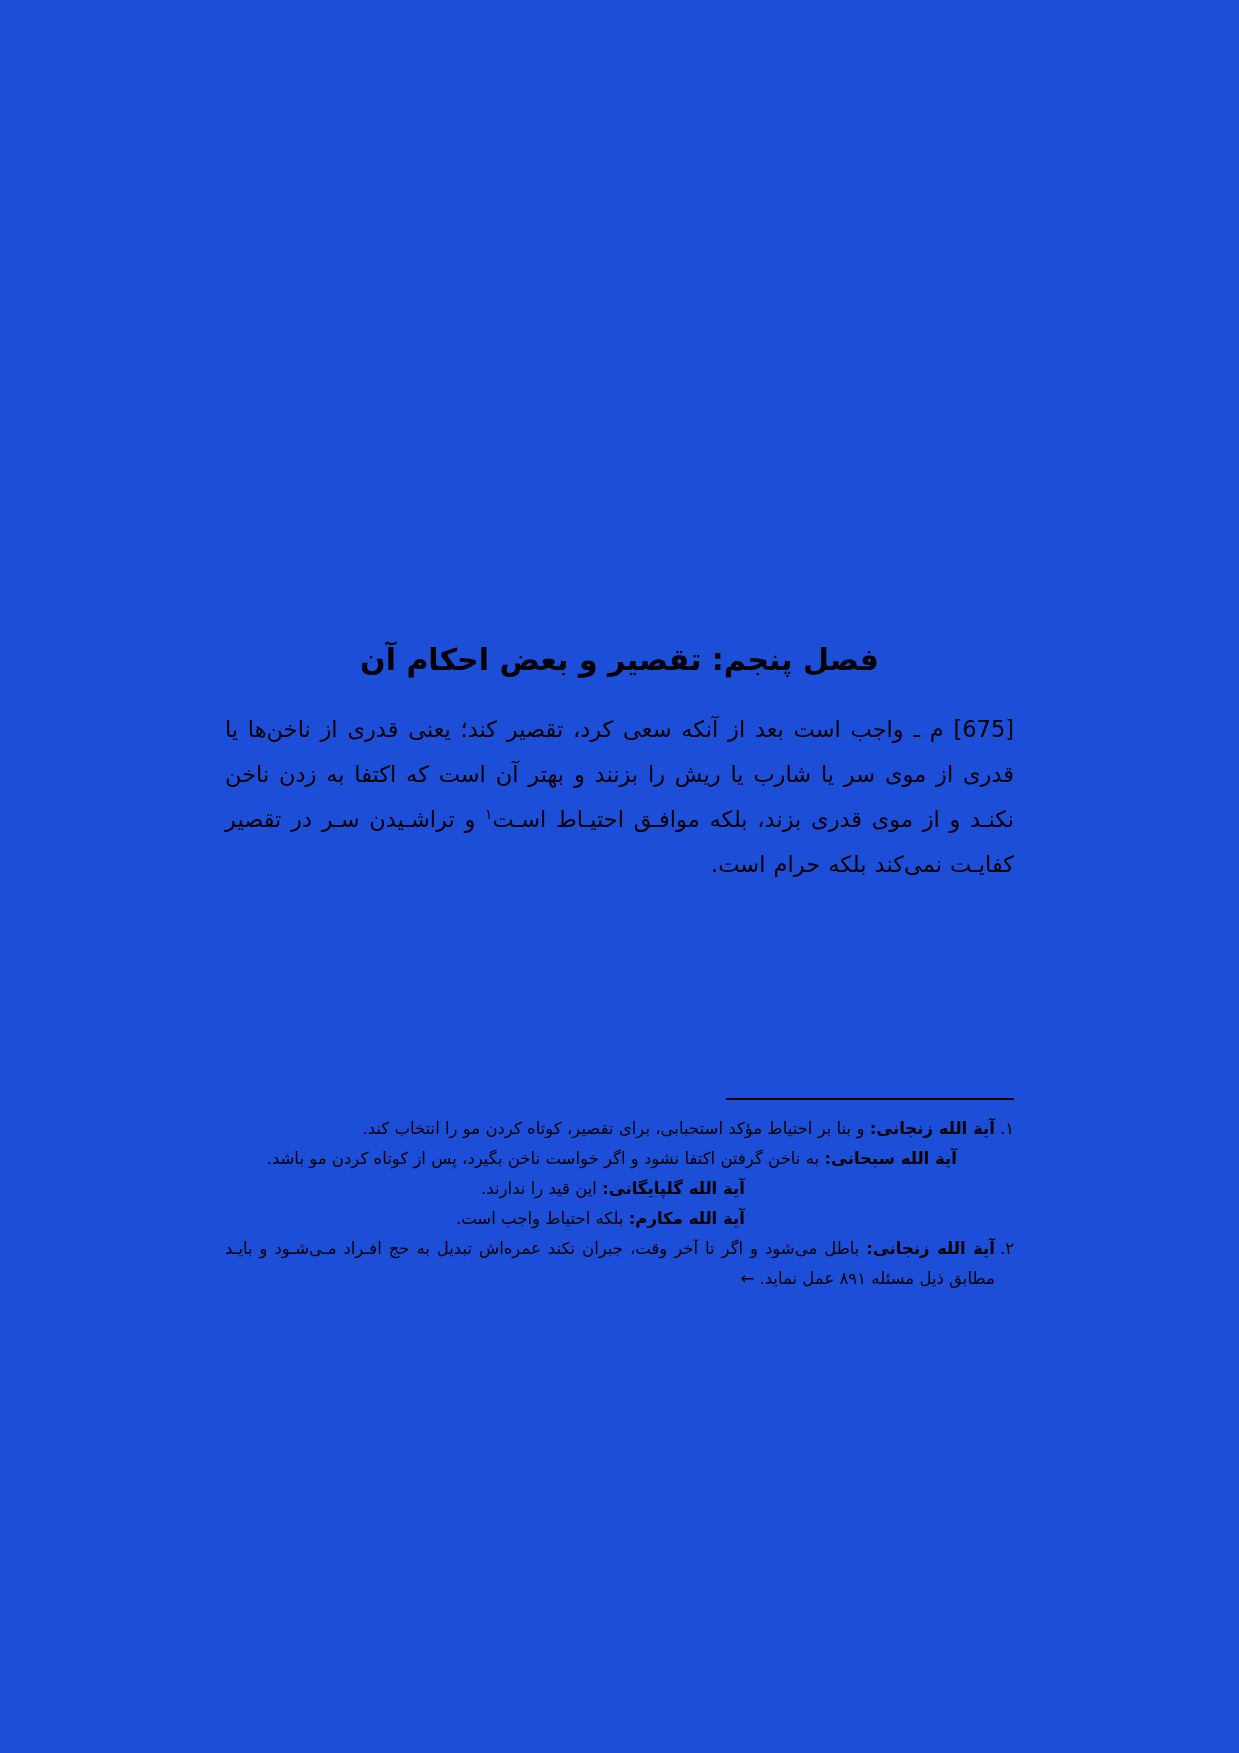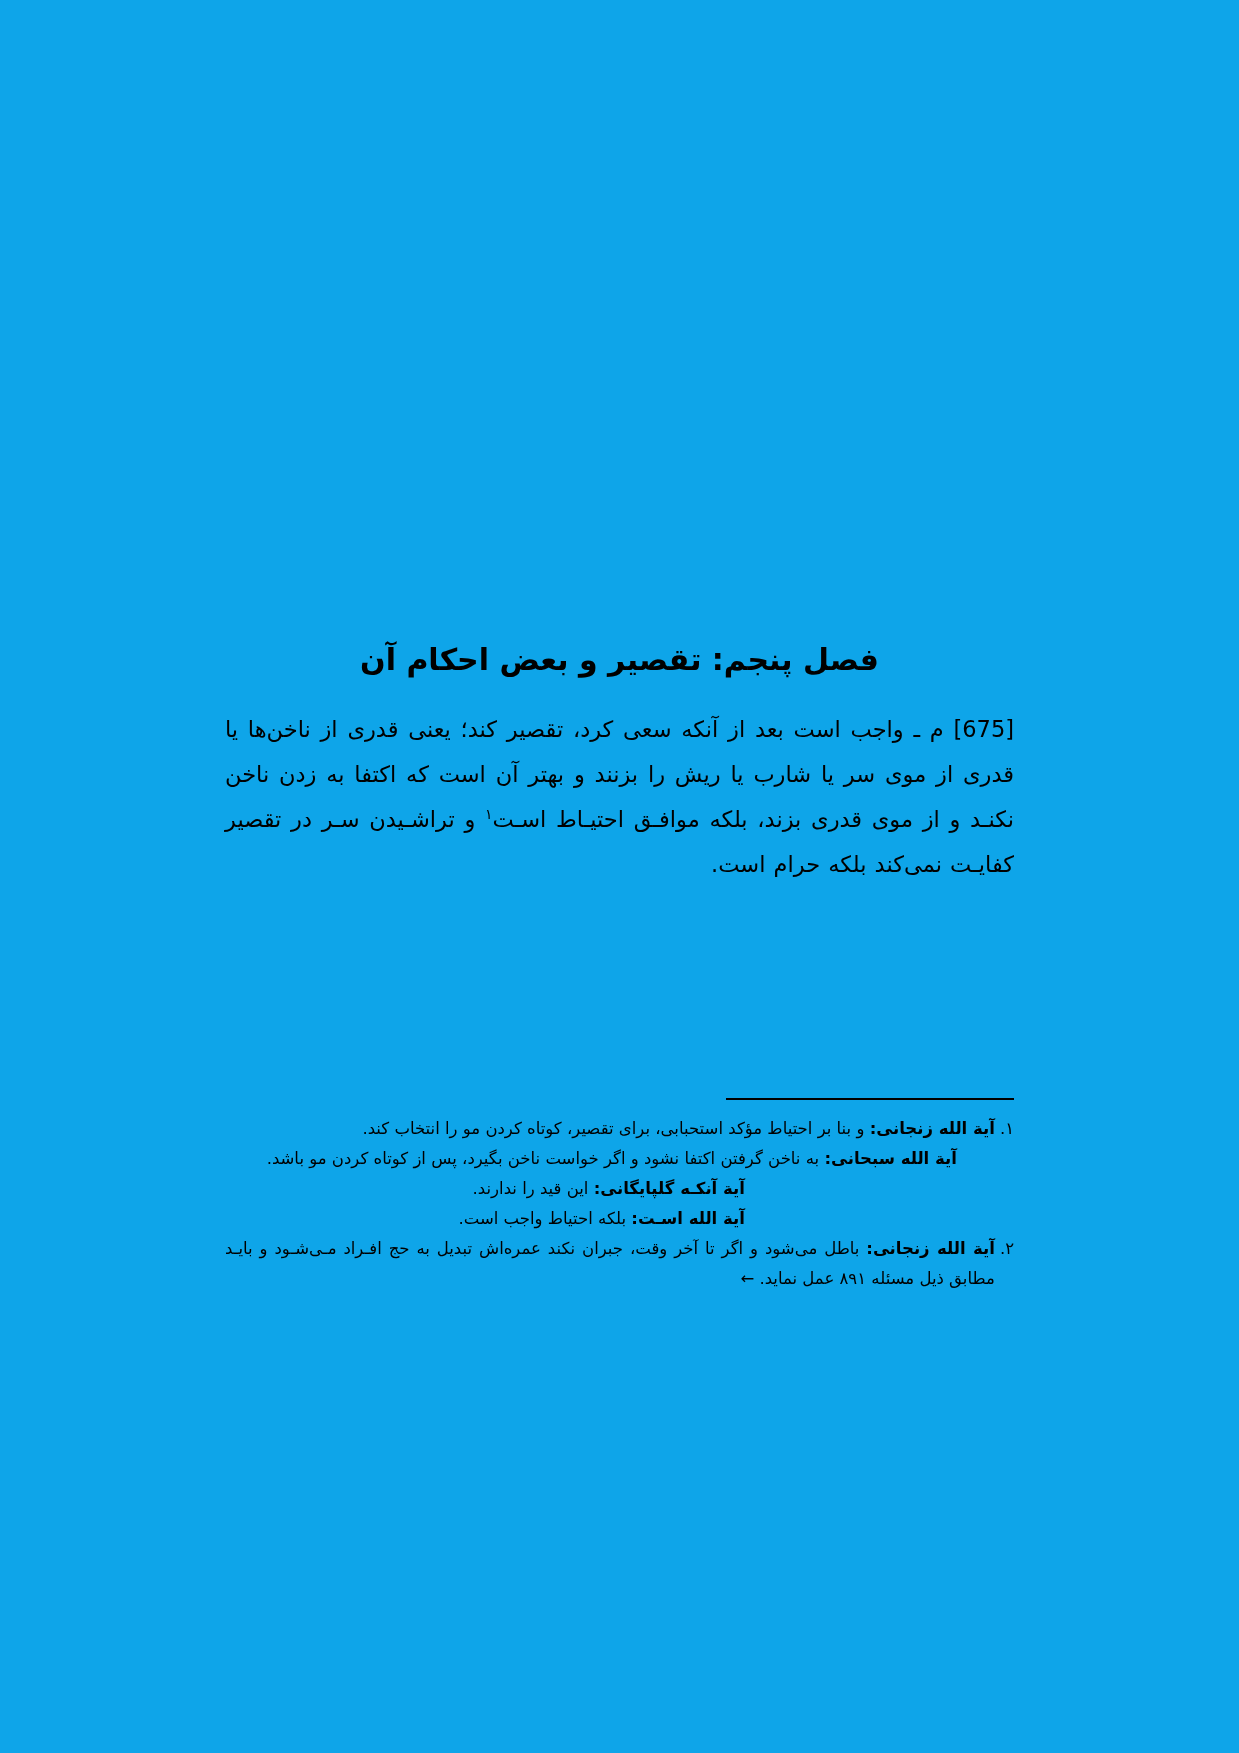--- a/index.html
+++ b/index.html
@@ -9,21 +9,21 @@
     background: #ffffff;
   }
   body {
     font-family: "DejaVu Sans", sans-serif;
     color: #000000;
   }
   #page {
     position: relative;
     width: 1239px;
     height: 1753px;
-    background: #0ea5e9;
+    background: #1d4ed8;
     overflow: hidden;
     margin: 0 auto;
   }
   
   #content {
     position: absolute;
     right: 225px;
     left: 225px;
     top: 640px;
     direction: rtl;
@@ -123,22 +123,22 @@
 
   <div id="footnotes">
 
     <div class="fn-rule"></div>
 
     <div class="fn-item">
       <span class="fn-marker">۱.</span>
       <span class="fn-body">
         <span class="fn-line"><span class="marja">آیة الله زنجانی:</span><span> و بنا بر احتیاط مؤکد استحبابی، برای تقصیر، کوتاه کردن مو را انتخاب کند.</span></span>
         <span class="fn-sub"><span class="marja">آیة الله سبحانی:</span><span> به ناخن گرفتن اکتفا نشود و اگر خواست ناخن بگیرد، پس از کوتاه کردن مو باشد.</span></span>
-        <span class="fn-cont"><span class="marja">آیة آنکـه گلپایگانی:</span><span> این قید را ندارند.</span></span>
-        <span class="fn-cont"><span class="marja">آیة الله اسـت:</span><span> بلکه احتیاط واجب است.</span></span>
+        <span class="fn-cont"><span class="marja">آیة الله گلپایگانی:</span><span> این قید را ندارند.</span></span>
+        <span class="fn-cont"><span class="marja">آیة الله مکارم:</span><span> بلکه احتیاط واجب است.</span></span>
       </span>
     </div>
 
     <div class="fn-item">
       <span class="fn-marker">۲.</span>
       <span class="fn-body">
         <span class="fn-line"><span class="marja">آیة الله زنجانی:</span><span> باطل می‌شود و اگر تا آخر وقت، جبران نکند عمره‌اش تبدیل به حج افـراد مـی‌شـود و بایـد مطابق ذیل مسئله ۸۹۱ عمل نماید. ←</span></span>
       </span>
     </div>
 

